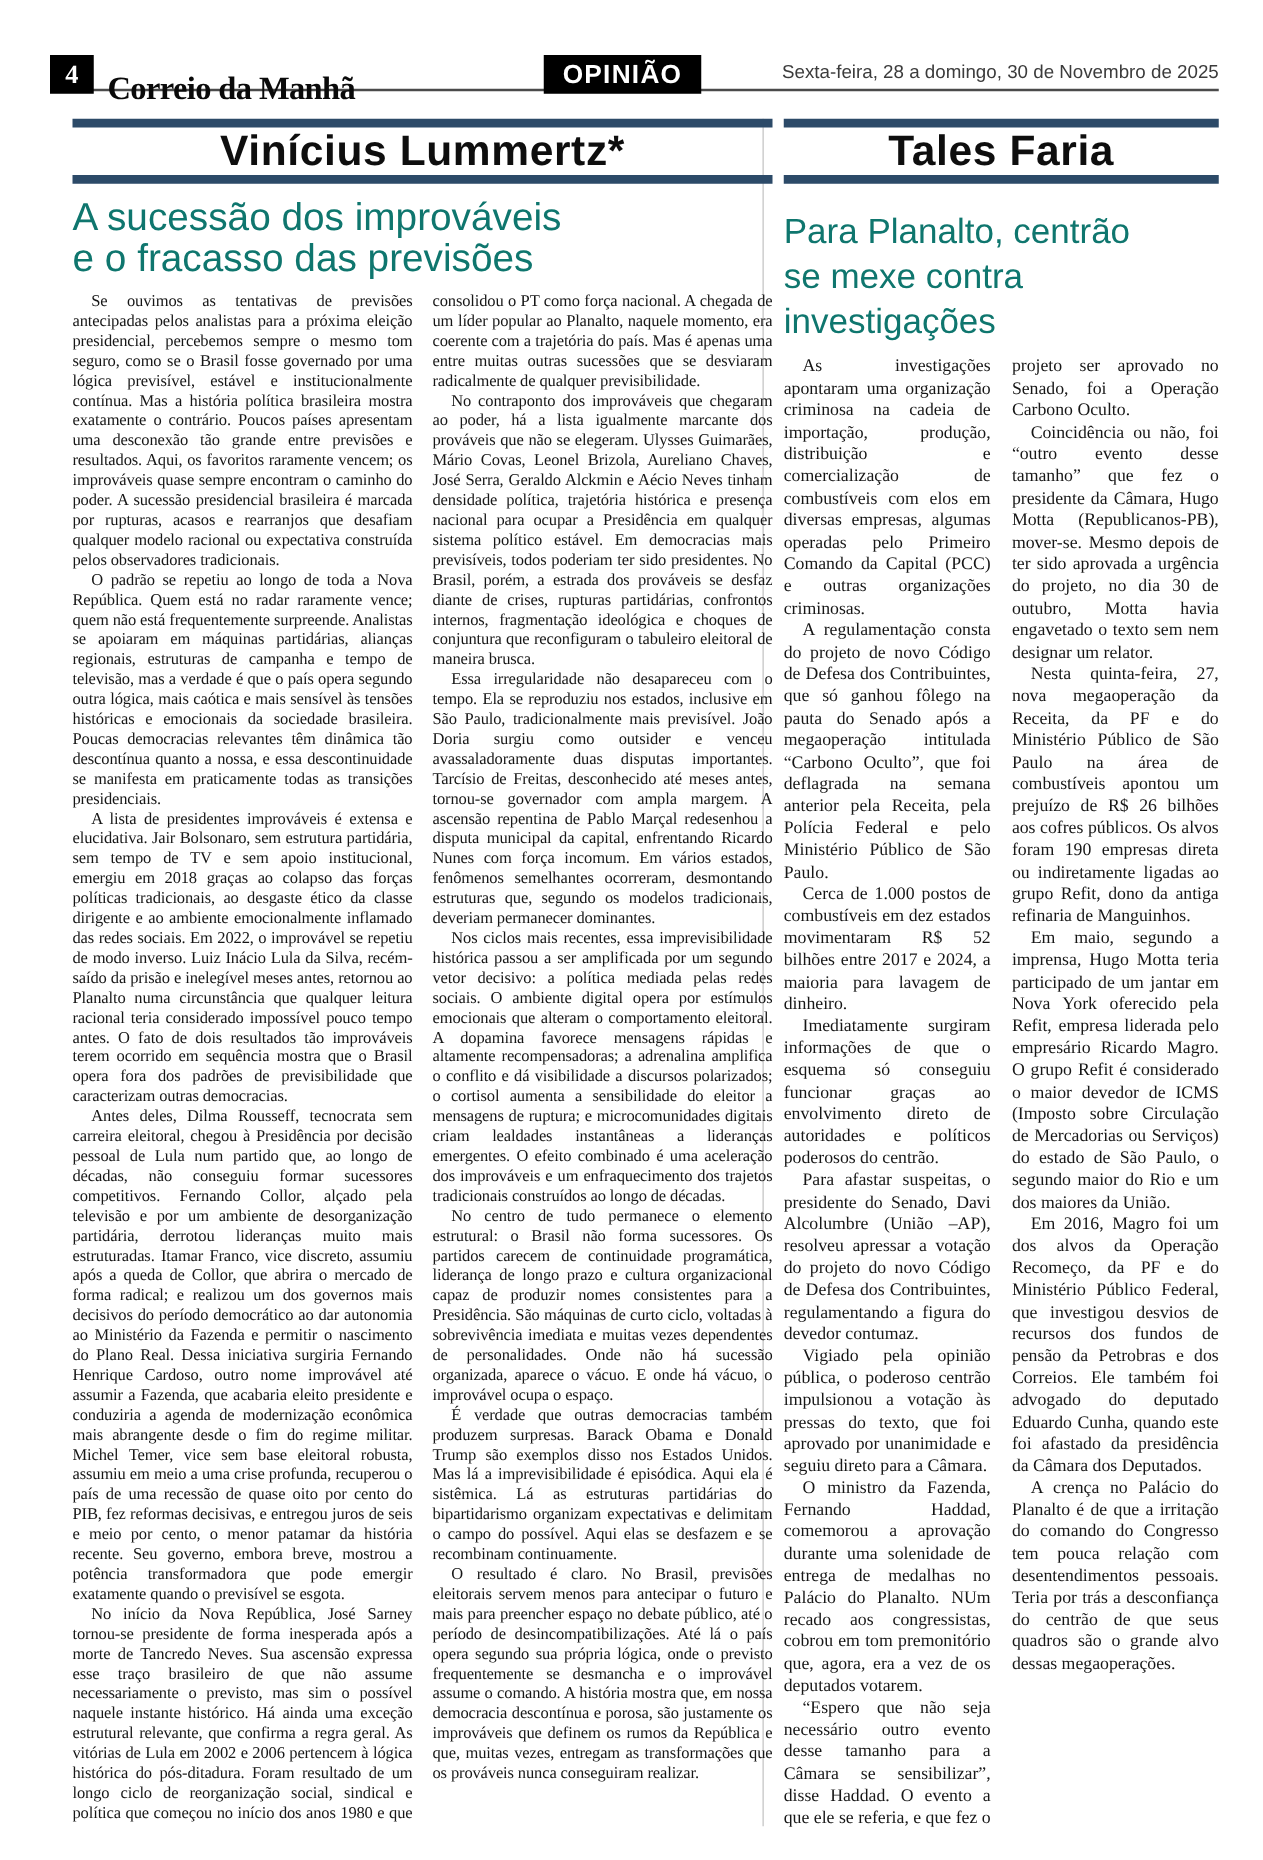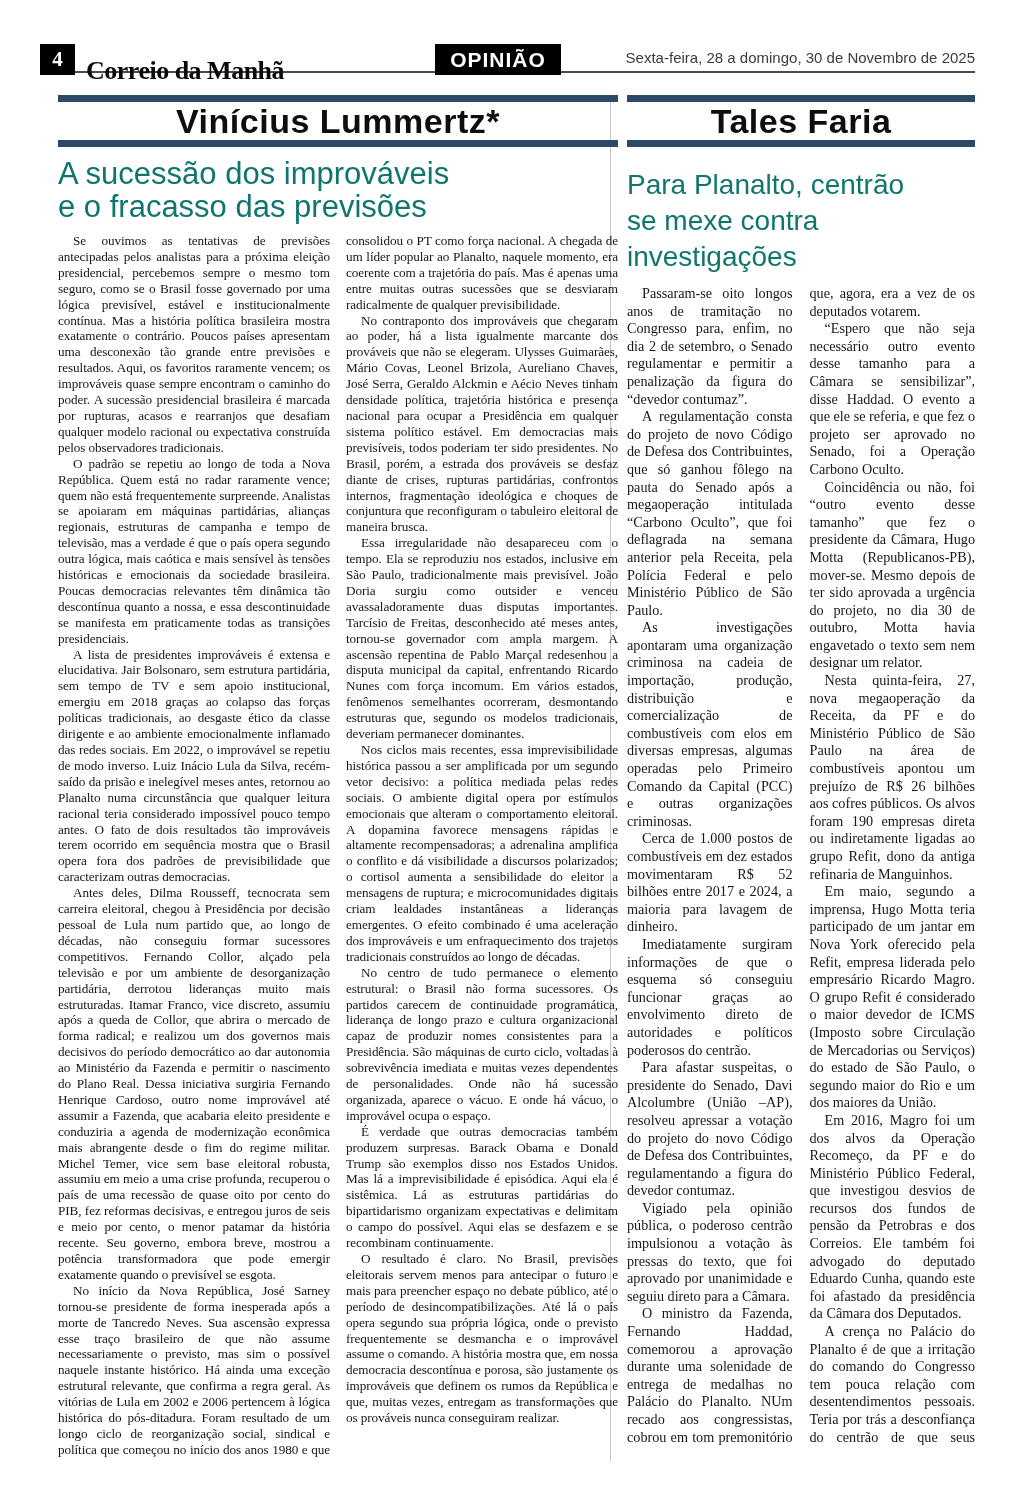--- a/index.html
+++ b/index.html
@@ -111,23 +111,22 @@
   <div class="article article-right">
     <div class="kicker-bar"></div>
     <div class="author-name">Tales Faria</div>
     <div class="kicker-bar"></div>
     <div class="article-title">
       <span>Para Planalto, centrão</span><br>
       <span>se mexe contra</span><br>
       <span>investigações</span>
     </div>
     <div class="body-cols">
-      <p>Passaram-se oito longos anos de tramitação no Congresso para, enfim, no dia 2 de setembro, o Senado regulamentar e permitir a penalização da figura do “devedor contumaz”.</p>
+      <p>As investigações apontaram uma organização criminosa na cadeia de importação, produção, distribuição e comercialização de combustíveis com elos em diversas empresas, algumas operadas pelo Primeiro Comando da Capital (PCC) e outras organizações criminosas.</p>
       <p>A regulamentação consta do projeto de novo Código de Defesa dos Contribuintes, que só ganhou fôlego na pauta do Senado após a megaoperação intitulada “Carbono Oculto”, que foi deflagrada na semana anterior pela Receita, pela Polícia Federal e pelo Ministério Público de São Paulo.</p>
-      <p>As investigações apontaram uma organização criminosa na cadeia de importação, produção, distribuição e comercialização de combustíveis com elos em diversas empresas, algumas operadas pelo Primeiro Comando da Capital (PCC) e outras organizações criminosas.</p>
       <p>Cerca de 1.000 postos de combustíveis em dez estados movimentaram R$ 52 bilhões entre 2017 e 2024, a maioria para lavagem de dinheiro.</p>
       <p>Imediatamente surgiram informações de que o esquema só conseguiu funcionar graças ao envolvimento direto de autoridades e políticos poderosos do centrão.</p>
       <p>Para afastar suspeitas, o presidente do Senado, Davi Alcolumbre (União –AP), resolveu apressar a votação do projeto do novo Código de Defesa dos Contribuintes, regulamentando a figura do devedor contumaz.</p>
       <p>Vigiado pela opinião pública, o poderoso centrão impulsionou a votação às pressas do texto, que foi aprovado por unanimidade e seguiu direto para a Câmara.</p>
       <p>O ministro da Fazenda, Fernando Haddad, comemorou a aprovação durante uma solenidade de entrega de medalhas no Palácio do Planalto. NUm recado aos congressistas, cobrou em tom premonitório que, agora, era a vez de os deputados votarem.</p>
       <p>“Espero que não seja necessário outro evento desse tamanho para a Câmara se sensibilizar”, disse Haddad. O evento a que ele se referia, e que fez o projeto ser aprovado no Senado, foi a Operação Carbono Oculto.</p>
       <p>Coincidência ou não, foi “outro evento desse tamanho” que fez o presidente da Câmara, Hugo Motta (Republicanos-PB), mover-se. Mesmo depois de ter sido aprovada a urgência do projeto, no dia 30 de outubro, Motta havia engavetado o texto sem nem designar um relator.</p>
       <p>Nesta quinta-feira, 27, nova megaoperação da Receita, da PF e do Ministério Público de São Paulo na área de combustíveis apontou um prejuízo de R$ 26 bilhões aos cofres públicos. Os alvos foram 190 empresas direta ou indiretamente ligadas ao grupo Refit, dono da antiga refinaria de Manguinhos.</p>
       <p>Em maio, segundo a imprensa, Hugo Motta teria participado de um jantar em Nova York oferecido pela Refit, empresa liderada pelo empresário Ricardo Magro. O grupo Refit é considerado o maior devedor de ICMS (Imposto sobre Circulação de Mercadorias ou Serviços) do estado de São Paulo, o segundo maior do Rio e um dos maiores da União.</p>
       <p>Em 2016, Magro foi um dos alvos da Operação Recomeço, da PF e do Ministério Público Federal, que investigou desvios de recursos dos fundos de pensão da Petrobras e dos Correios. Ele também foi advogado do deputado Eduardo Cunha, quando este foi afastado da presidência da Câmara dos Deputados.</p>

